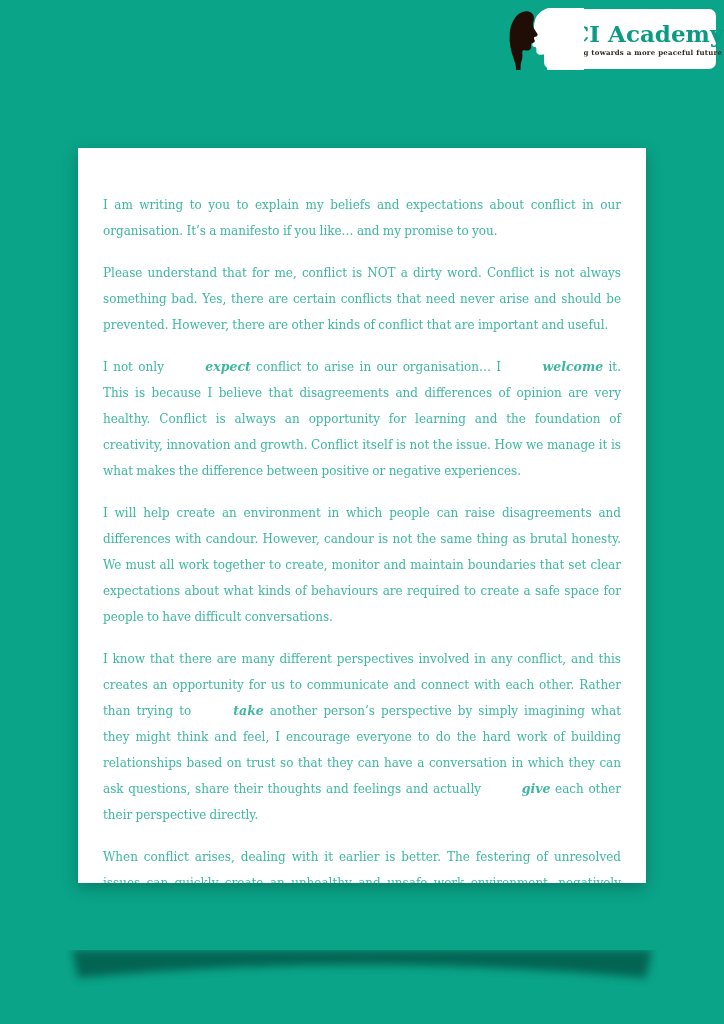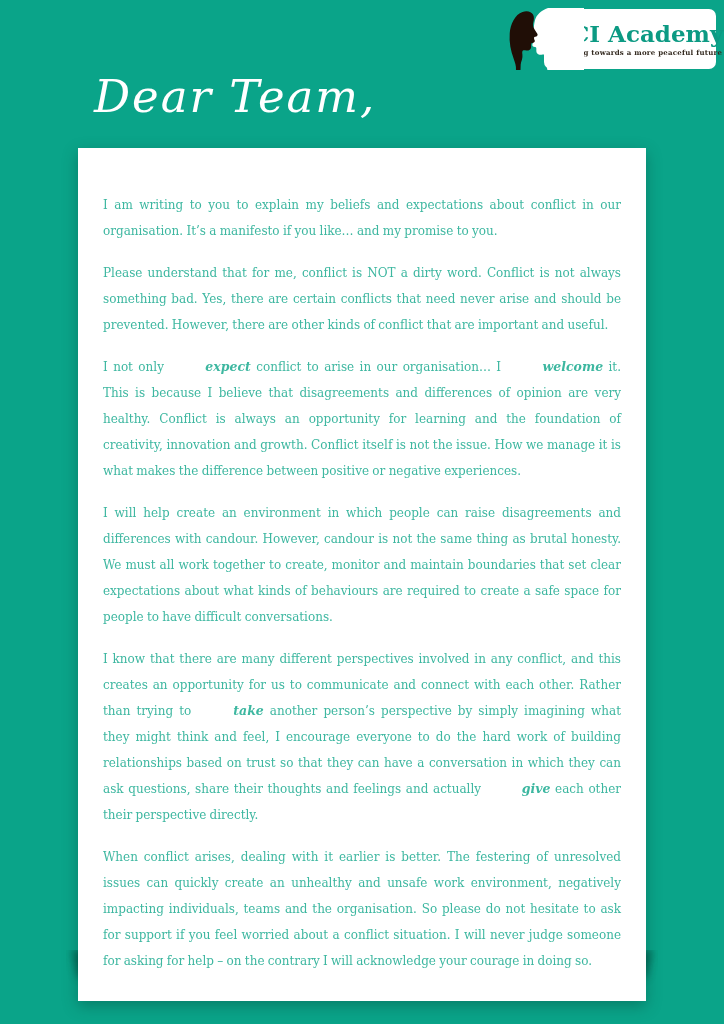--- a/index.html
+++ b/index.html
@@ -38,21 +38,21 @@
     font-family:"DejaVu Serif", serif;
     font-style:italic;font-weight:400;
     font-size:45px;line-height:58px;
     letter-spacing:2px;
     white-space:nowrap;
   }
 
   
   .card{
     position:absolute;left:78px;top:148px;
-    width:568px;height:853px;
+    width:568px;height:735px;
     background:#FFFFFF;
     box-sizing:border-box;
     padding:44px 25px 4px 25px;
     overflow:hidden;
     box-shadow:0 5px 14px rgba(4,55,44,0.35);
   }
   .card-body{color:#3DB7A0;}
   .para{
     margin:0 0 16px 0;
     font-size:12px;
@@ -82,21 +82,20 @@
       <div class="logo-tagline" style="color: rgb(51, 41, 31);">Working towards a more peaceful future</div>
     </div>
     <svg class="faces" width="76" height="62" viewBox="0 0 76 62" aria-hidden="true">
 
       <path fill="#FFFFFF" d="M76 0 L40 0 C33 2.5 28.5 7 27 12 C25.8 16 26.3 19.5 24.8 23 L21.5 29.5 C20.9 30.7 21.4 31.9 22.6 32.2 L24.8 32.8 C25.3 34 25 35 24.5 36 C24 37.3 24.6 38.5 25.9 38.8 L28 39.3 C28.8 40.9 27.9 42.7 28.6 44.4 C29.4 46.3 31.6 47 33.5 46.7 C34.9 46.5 36.2 46.2 37 47 C37.9 47.9 37.7 49.5 37.5 51 C37.3 52.7 37.4 54.4 37.9 56 C38.5 57.8 39.2 59.6 39.3 61.4 L39.4 62 L76 62 Z"></path>
 
       <path fill="#200E06" d="M8 62 C8.3 58 7 54.5 5.6 50.5 C2.8 42.5 1 34.5 1.7 25.5 C2.4 16 7 6.5 14.5 4 C19.5 2.3 23.5 4 25 6.5 C26.3 8.8 26.1 11.8 25.3 14.3 C24.5 16.8 25 19 26.6 21.5 L29.3 25.8 C30 26.9 29.5 28.1 28.3 28.4 L26.3 28.9 C25.8 30.1 26.1 31.1 26.6 32.1 C27.1 33.3 26.6 34.5 25.4 34.8 L23.4 35.3 C22.6 36.8 23.6 38.5 22.9 40.2 C22.2 42.1 20 42.8 18.2 42.4 C16.9 42.2 15.7 41.9 14.9 42.6 C14 43.4 14.2 45 14.4 46.5 C14.5 48.2 14.5 49.9 14 51.4 C13.5 53.1 12.8 54.8 12.7 56.5 L12.5 62 Z"></path>
     </svg>
   </div>
 
-  <div class="heading" style="color: rgb(255, 255, 255);">Dear Team,</div>
 
   <svg class="card-shadow" width="592" height="42" viewBox="0 0 592 42" aria-hidden="true">
     <defs>
       <filter id="shadow-blur" x="-10%" y="-50%" width="120%" height="250%">
         <feGaussianBlur stdDeviation="4.5"></feGaussianBlur>
       </filter>
     </defs>
     <path d="M6 0 H586 L580 28 Q296 2 12 28 Z" fill="#063D31" opacity="0.62" filter="url(#shadow-blur)"></path>
   </svg>
 

